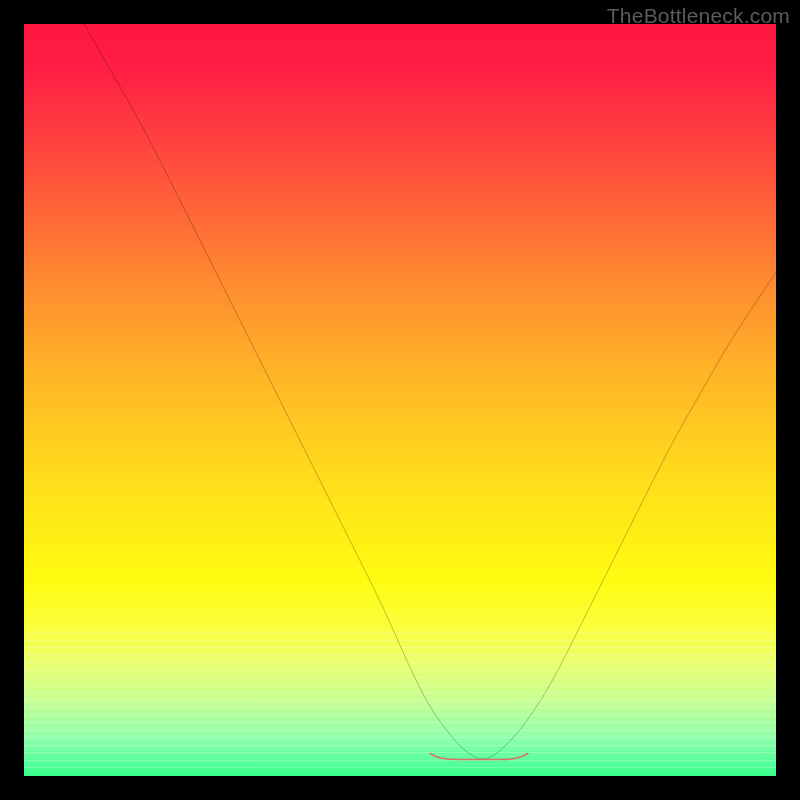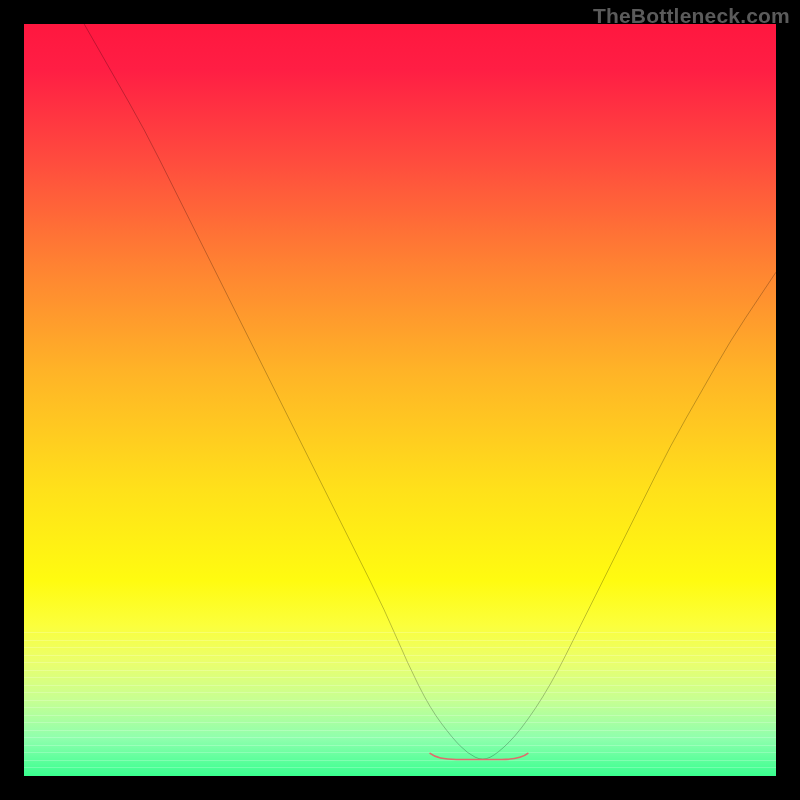--- a/index.html
+++ b/index.html
@@ -64,21 +64,21 @@
     width: 100%;
     height: 100%;
   }
   .watermark {
     position: absolute;
     top: 4px;
     right: 10px;
     color: #5b5b5b;
     font-size: 21px;
     letter-spacing: 0.2px;
-    font-weight: 700;
+    font-weight: 400;
   }
 </style>
 </head>
 <body>
 
 <div class="plot-area">
   <div class="gradient-bg"></div>
 
   <div class="stripes">
     <div style="bottom:5%"></div>

